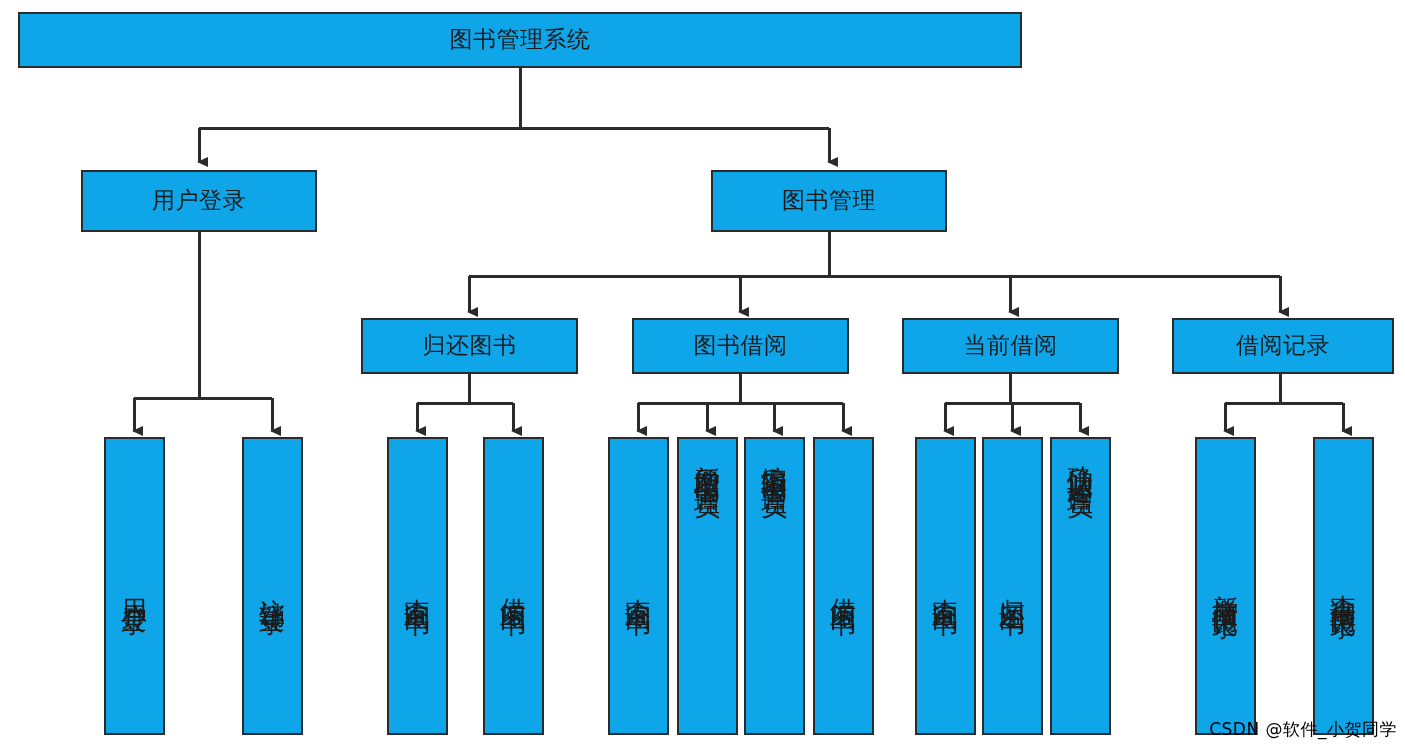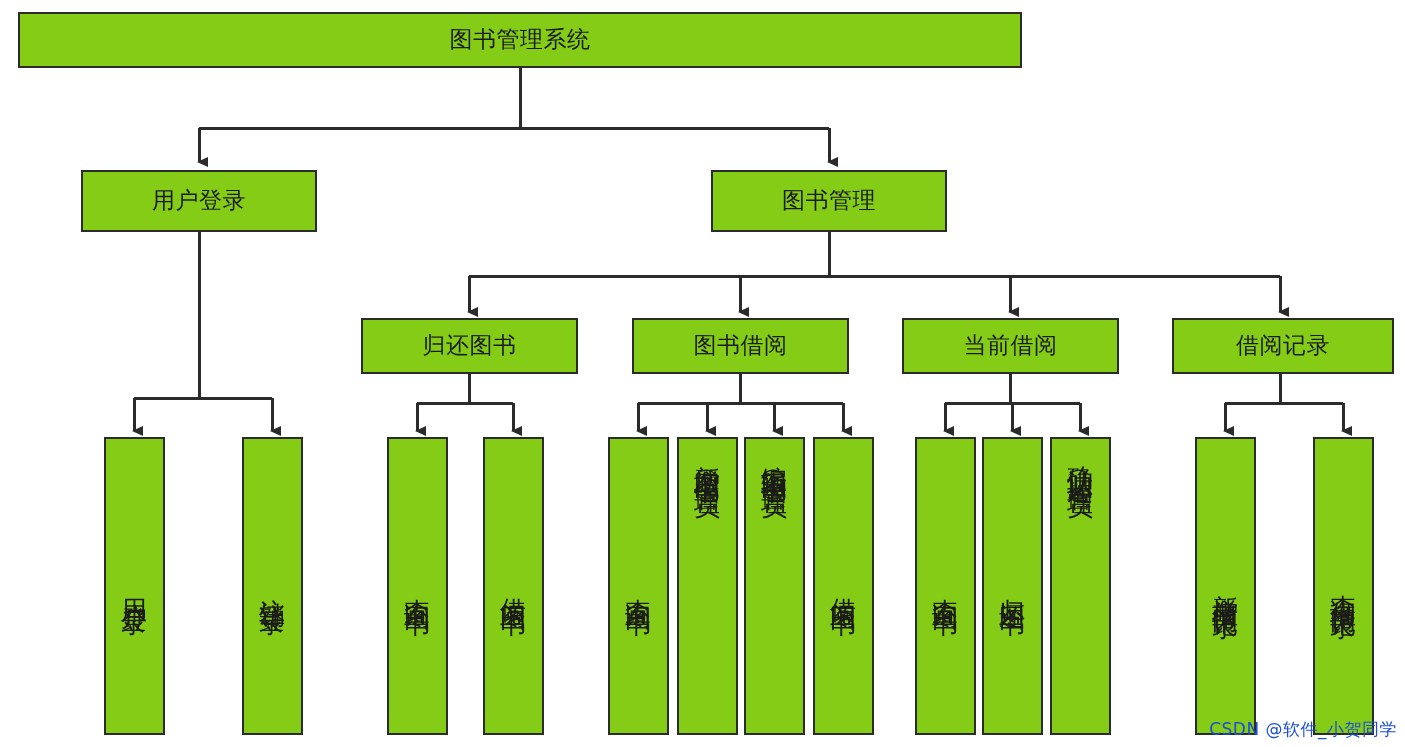--- a/index.html
+++ b/index.html
@@ -23,21 +23,21 @@
     position: absolute;
     left: 0;
     top: 0;
     width: 1405px;
     height: 747px;
     pointer-events: none;
   }
   .node {
     position: absolute;
     box-sizing: border-box;
-    background: #84cc16;
+    background: #0ea5e9;
     border: 2px solid #2b2b2b;
     display: flex;
     align-items: center;
     justify-content: center;
     overflow: hidden;
   }
   .node-label {
     color: #1b1b1b;
     text-align: center;
     line-height: 1.18;
@@ -61,21 +61,21 @@
   }
   .node.vertical.centered {
     align-items: center;
     padding-top: 0;
   }
   #watermark {
     position: absolute;
     right: 8px;
     bottom: 6px;
     font-size: 17px;
-    color: #1d4ed8;
+    color: #000000;
     letter-spacing: 0.5px;
     white-space: nowrap;
     pointer-events: none;
   }
 </style>
 </head>
 <body>
 
 <div id="diagram-root">
 

